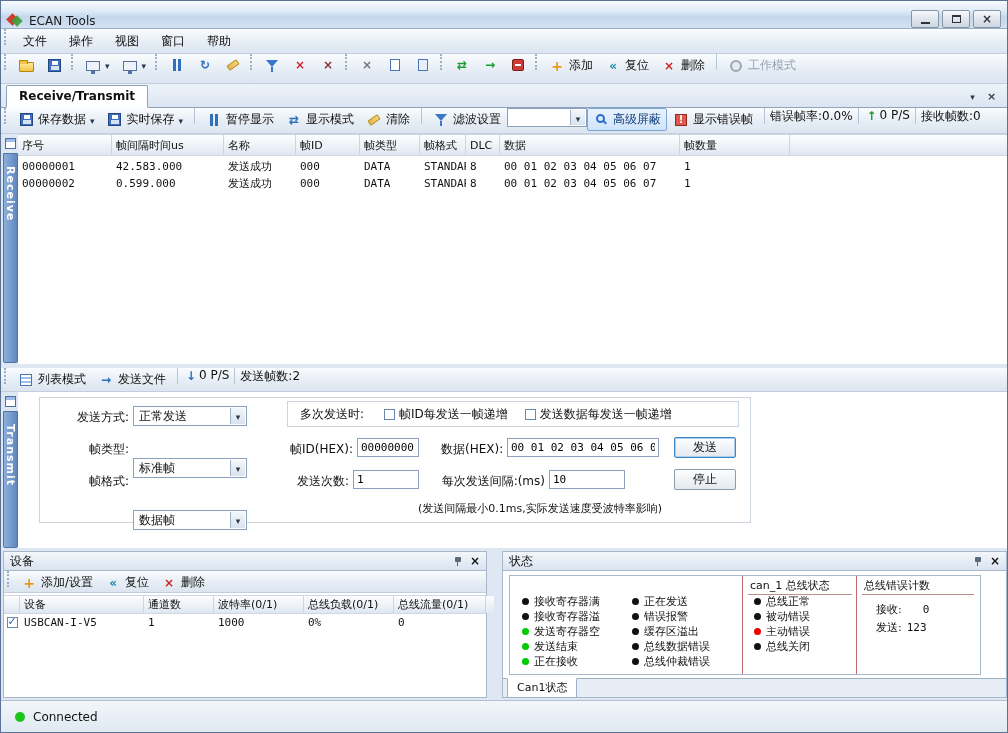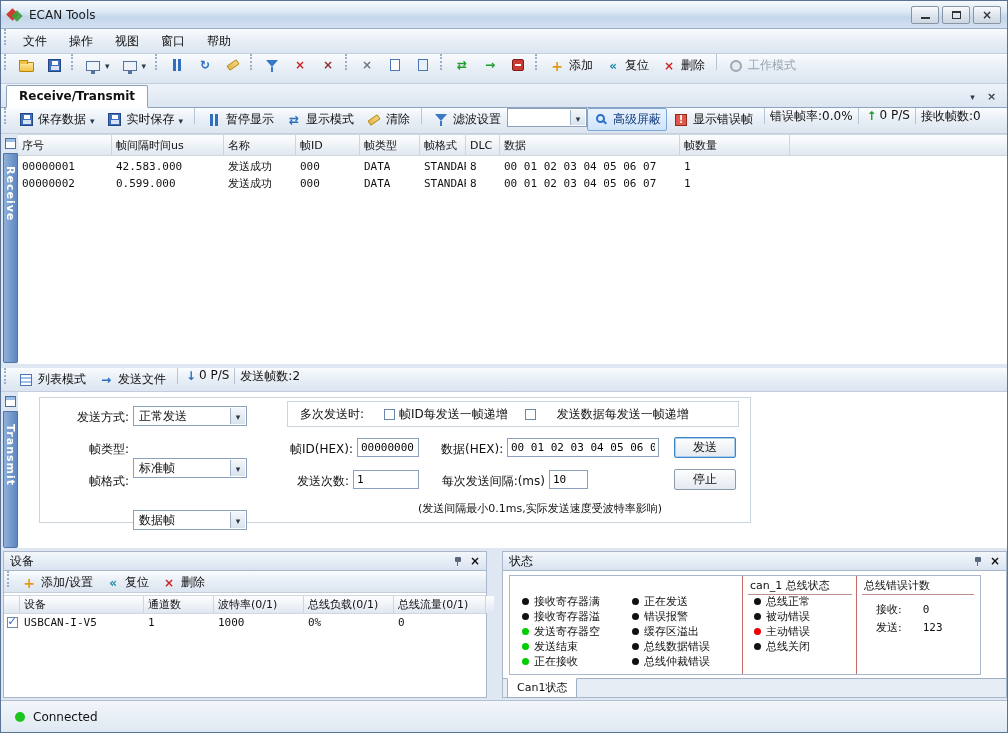--- a/index.html
+++ b/index.html
@@ -1,20 +1,20 @@
 <!DOCTYPE html>
 <html><head>
 <meta charset="utf-8">
 <style>
 *{box-sizing:border-box;margin:0;padding:0}
 body{font-family:"DejaVu Sans","Liberation Sans",sans-serif;font-size:12px;color:#111;background:#9aa7b5}
 .win{position:relative;width:1008px;height:733px;border:1px solid #5a7294;background:#dfe8f2;overflow:hidden}
 .abs{position:absolute}
 
-.titlebar{background:linear-gradient(#f6fafd,#dce9f6 40%,#c3d6eb 60%,#d4e2f1);border-bottom:1px solid #98aec7;display:flex;align-items:center}
+.titlebar{background:linear-gradient(#f6fafd,#dce9f6 40%,#c3d6eb 60%,#d4e2f1);border-bottom:1px solid #98aec7;display:flex;align-items:flex-end}
 .appicon{width:16px;height:16px;position:relative;margin:0 6px;flex:none}
 .appicon::before{content:"";position:absolute;left:1px;top:3px;width:9px;height:9px;background:#d23b2e;transform:rotate(45deg)}
 .appicon::after{content:"";position:absolute;left:6px;top:5px;width:8px;height:8px;background:#3d9e3d;transform:rotate(45deg);opacity:.92}
 .wtitle{font-size:12px;color:#1a1a1a}
 .winbtns{margin-left:auto;display:flex;gap:3px;padding-right:6px}
 .wbtn{width:28px;height:18px;background:linear-gradient(#f8fafc,#dfe6ee 50%,#cdd7e2);border:1px solid #8795a5;border-radius:2px;display:flex;align-items:center;justify-content:center;color:#333}
 .g-min{width:9px;height:2px;background:#333;margin-top:7px}
 .g-max{width:9px;height:8px;border:1px solid #333;border-top:2px solid #333}
 
 .c-x::before{content:"×";font-weight:bold}
@@ -376,21 +376,21 @@
     <span class="tlabel">发送帧数:2</span>
   </div>
 
   <div class="abs" style="left:17px;top:391px;width:989px;height:156px;background:#fff">
     <div class="formbox" style="left:21px;top:5px;width:712px;height:126px"></div>
     <div class="formbox" style="left:269px;top:9px;width:452px;height:26px;display:flex;align-items:center">
       <span class="tlabel" style="margin-left:12px">多次发送时:</span>
       <span class="cbx" style="margin-left:20px"></span>
       <span class="tlabel" style="margin-left:4px">帧ID每发送一帧递增</span>
       <span class="cbx" style="margin-left:17px"></span>
-      <span class="tlabel" style="margin-left:21px">发送数据每发送一帧递增</span>
+      <span class="tlabel" style="margin-left:4px">发送数据每发送一帧递增</span>
     </div>
 
     <span class="flabel" style="left:23px;top:17px;width:88px">发送方式:</span>
     <div class="sel abs" style="left:115px;top:14px;width:114px">
         <span>正常发送</span>
         <span class="ddb">
           <span class="c-dd"></span>
         </span>
       </div>
 
@@ -414,21 +414,21 @@
     <input class="inp abs" style="left: 339px; top: 46px; width: 62px;" value="00000000">
     <span class="flabel" style="left:423px;top:49px;width:62px">数据(HEX):</span>
     <input class="inp abs" style="left: 489px; top: 46px; width: 152px;" value="00 01 02 03 04 05 06 07">
     <div class="btn primary abs" style="left:656px;top:45px;width:62px">
         <span>发送</span>
       </div>
 
     <span class="flabel" style="left:263px;top:81px;width:68px">发送次数:</span>
     <input class="inp abs" style="left: 335px; top: 78px; width: 66px;" value="1">
     <span class="flabel" style="left:413px;top:81px;width:114px">每次发送间隔:(ms)</span>
-    <input class="inp abs" style="left: 531px; top: 78px; width: 39px;" value="10">
+    <input class="inp abs" style="left: 531px; top: 78px; width: 76px;" value="10">
     <div class="btn abs" style="left:656px;top:77px;width:62px">
         <span>停止</span>
       </div>
 
     <span class="abs" style="left:400px;top:109px;font-size:11px">(发送间隔最小0.1ms,实际发送速度受波特率影响)</span>
   </div>
   <div class="abs" style="left:3px;top:393px;width:13px;height:15px;display:flex;align-items:center;justify-content:center">
       <span class="ic-winbox"></span>
     </div>
   <div class="vtab abs" style="left:2px;top:410px;width:15px;height:137px">
@@ -554,21 +554,21 @@
             <span class="dot" style="background: rgb(17, 17, 17);"></span>
             <span class="slabel">总线关闭</span>
           </span>
 
         <span class="sitem" style="left:366px;top:27px">
             <span class="slabel">接收:</span>
             <span class="slabel mono" style="margin-left:16px">0</span>
           </span>
         <span class="sitem" style="left:366px;top:45px">
             <span class="slabel">发送:</span>
-            <span class="slabel mono" style="margin-left:16px">123</span>
+            <span class="slabel mono" style="">123</span>
           </span>
       </div>
       <div class="stabrow" style="left:0;right:0;bottom:0;height:19px">
         <span class="stab">Can1状态</span>
       </div>
     </div>
   </div>
 
   <div class="sbar abs" style="left:0;top:699px;width:1006px;height:32px">
     <span class="bigdot" style="background: rgb(30, 196, 30);"></span>

